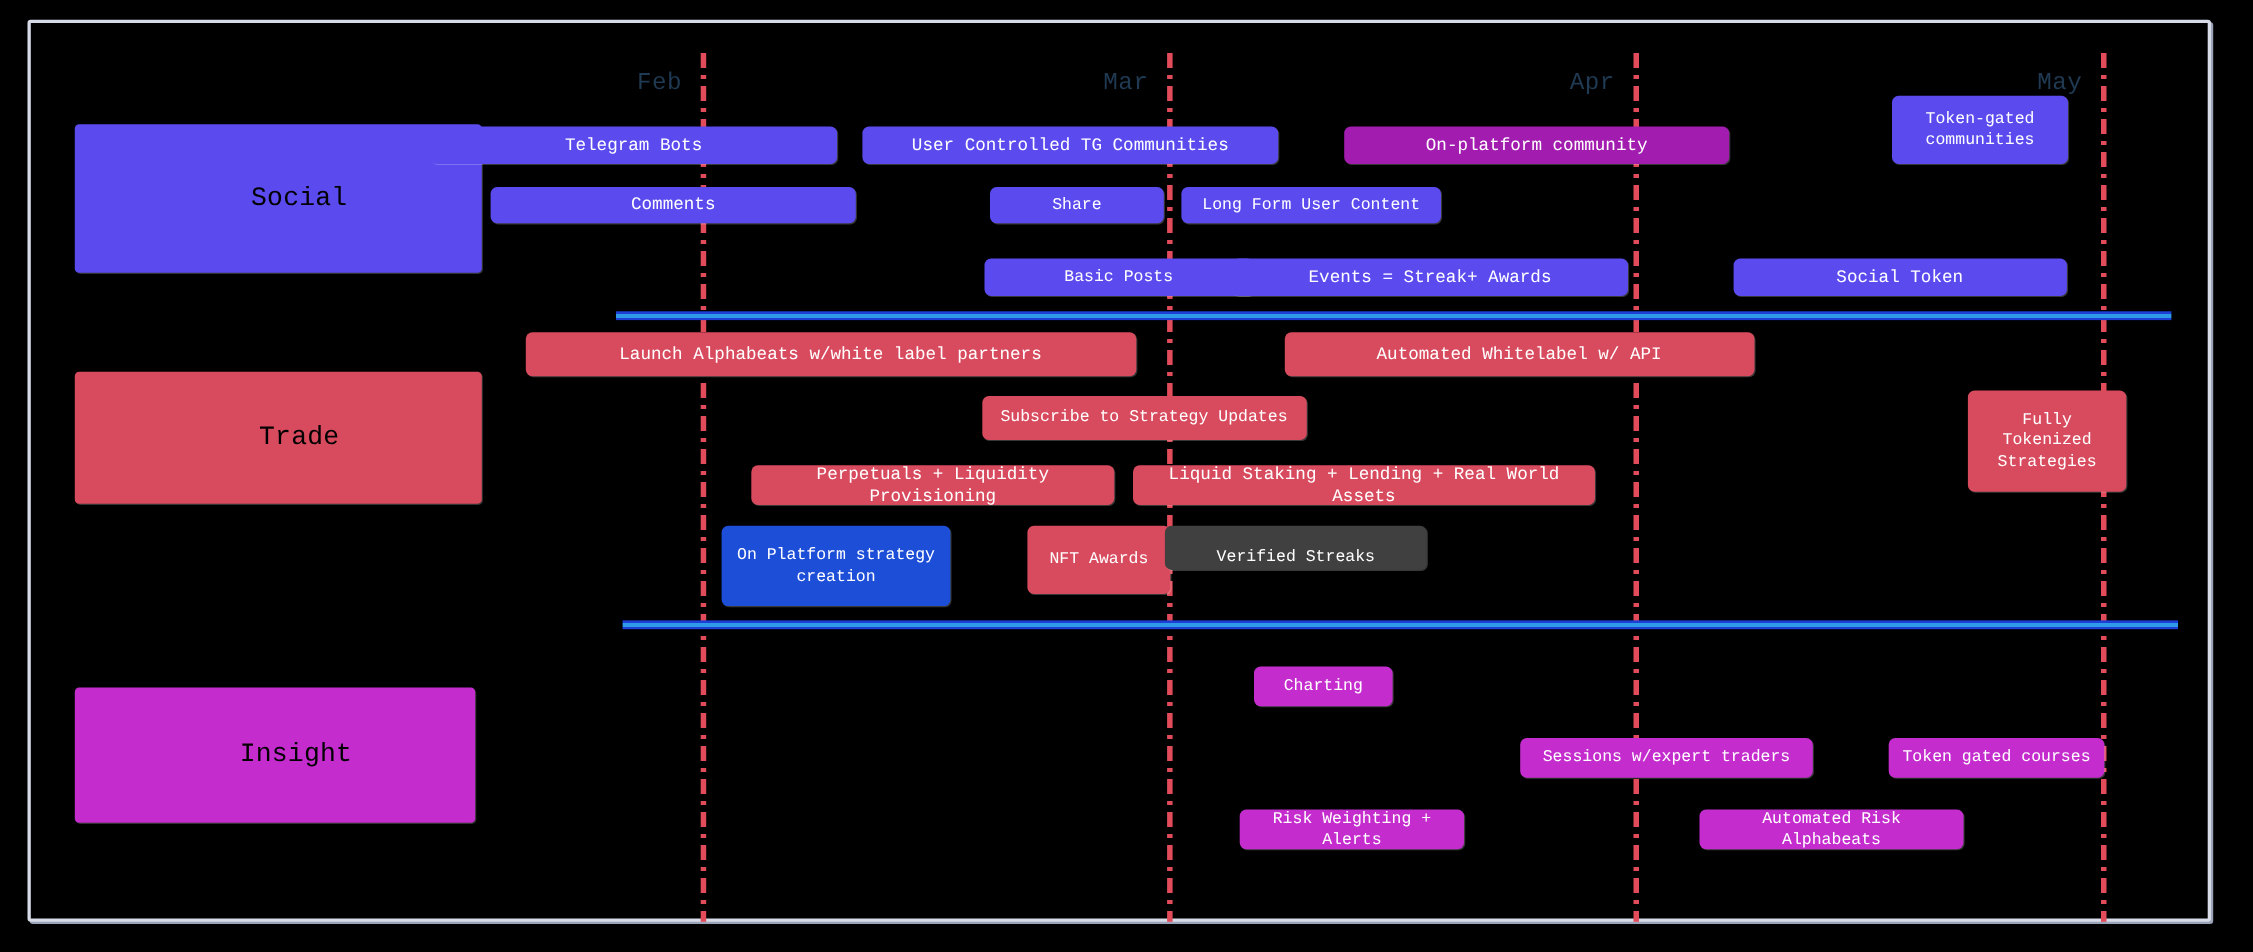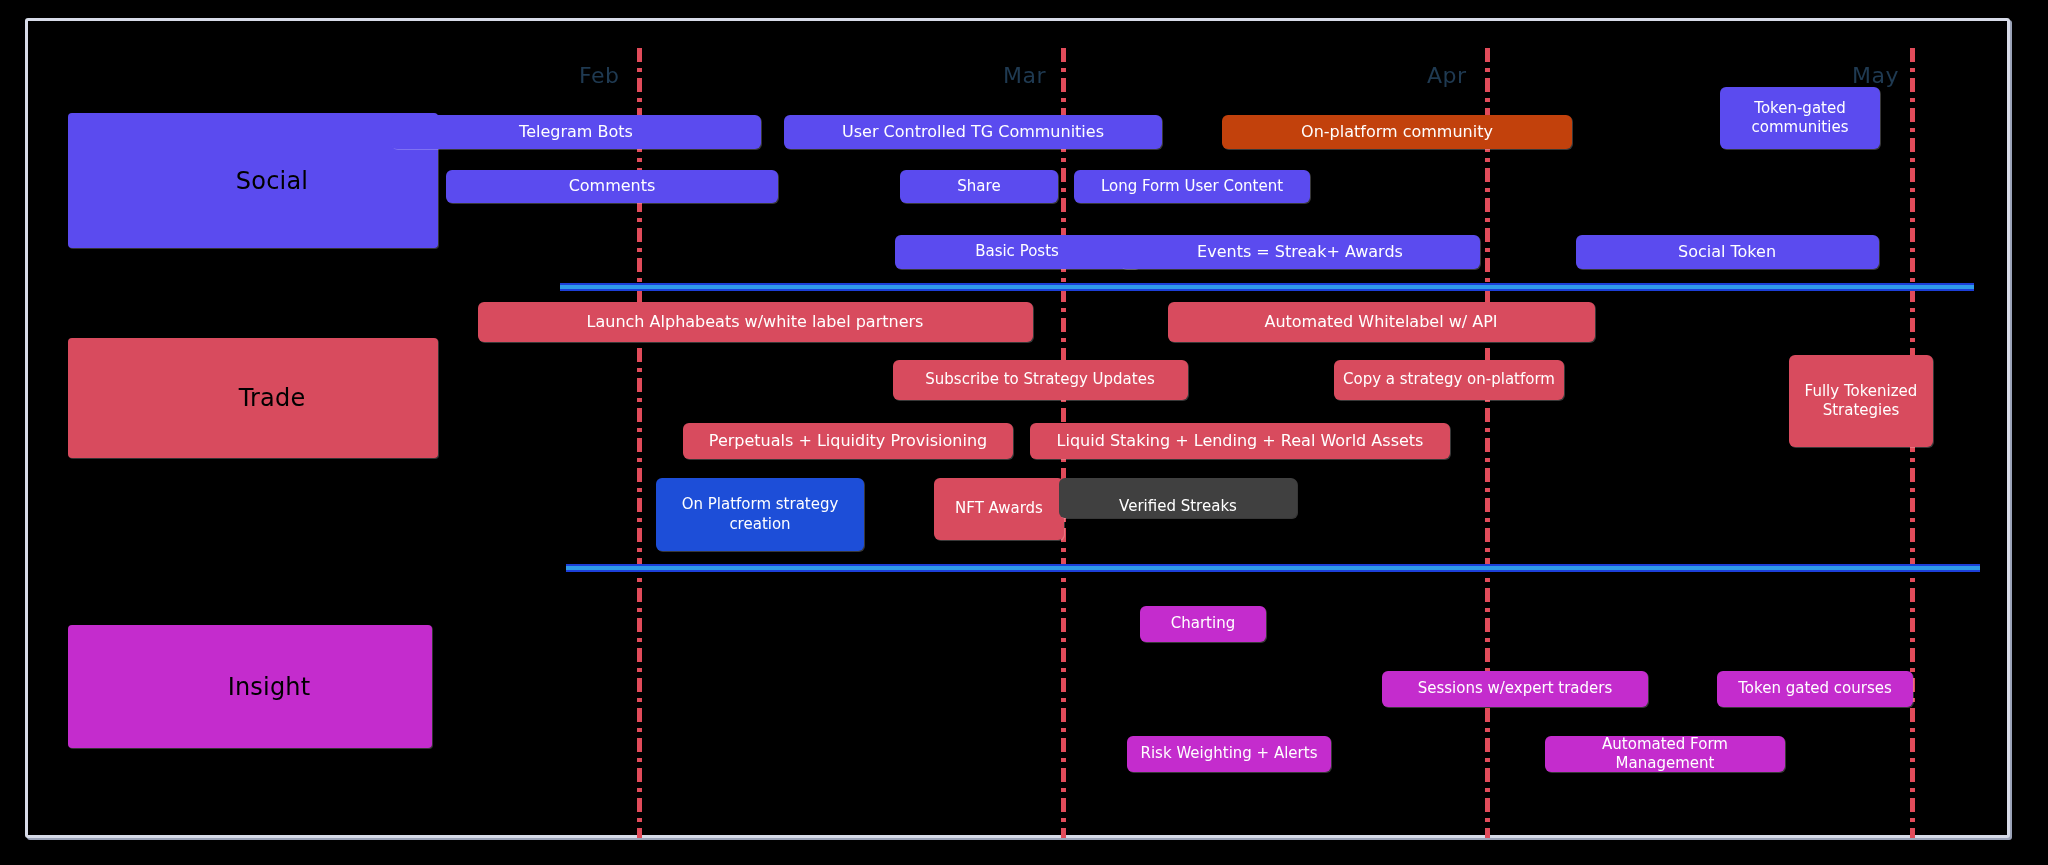--- a/index.html
+++ b/index.html
@@ -9,20 +9,21 @@
   }
   body {
     font-family: "DejaVu Sans", sans-serif;
   }
   #root {
     position: relative;
     width: 2048px;
     height: 865px;
     background: #000000;
     overflow: hidden;
+    font-family: Liberation Mono, monospace;
   }
   
   #frame {
     position: absolute;
     left: 25px;
     top: 18px;
     width: 1985px;
     height: 820px;
     border: 3px solid #d7dbe8;
     border-radius: 3px;
@@ -123,21 +124,21 @@
       <div class="month-label" style="left: 1852px; top: 63px; color: rgb(31, 58, 82);">May</div>
       <div class="lane-block" style="left: 68px; top: 113px; width: 370px; height: 135px; background: rgb(91, 75, 239);">
         <span>Social</span>
       </div>
       <div class="bar wide-text" style="left: 391px; top: 115px; width: 370px; height: 34px; background: rgb(91, 75, 239);">
         <span>Telegram Bots</span>
       </div>
       <div class="bar wide-text" style="left: 784px; top: 115px; width: 378px; height: 34px; background: rgb(91, 75, 239);">
         <span>User Controlled TG Communities</span>
       </div>
-      <div class="bar wide-text" style="left: 1222px; top: 115px; width: 350px; height: 34px; background: #c2410c;">
+      <div class="bar wide-text" style="left: 1222px; top: 115px; width: 350px; height: 34px; background: #a21caf;">
         <span>On-platform community</span>
       </div>
       <div class="bar" style="left: 1720px; top: 87px; width: 160px; height: 62px; background: rgb(91, 75, 239);">
         <span>Token-gated communities</span>
       </div>
       <div class="bar wide-text" style="left: 446px; top: 170px; width: 332px; height: 33px; background: rgb(91, 75, 239);">
         <span>Comments</span>
       </div>
       <div class="bar" style="left: 900px; top: 170px; width: 158px; height: 33px; background: rgb(91, 75, 239);">
         <span>Share</span>
@@ -159,23 +160,20 @@
       </div>
       <div class="bar wide-text" style="left: 477.5px; top: 302px; width: 555px; height: 40px; background: rgb(216, 75, 94);">
         <span>Launch Alphabeats w/white label partners</span>
       </div>
       <div class="bar wide-text" style="left: 1167.5px; top: 302px; width: 427px; height: 40px; background: rgb(216, 75, 94);">
         <span>Automated Whitelabel w/ API</span>
       </div>
       <div class="bar" style="left: 892.5px; top: 360px; width: 295px; height: 40px; background: rgb(216, 75, 94);">
         <span>Subscribe to Strategy Updates</span>
       </div>
-      <div class="bar" style="left: 1334px; top: 360px; width: 230px; height: 40px; background: rgb(216, 75, 94);">
-        <span>Copy a strategy on-platform</span>
-      </div>
       <div class="bar" style="left: 1789px; top: 355px; width: 144px; height: 92px; background: rgb(216, 75, 94);">
         <span>Fully Tokenized Strategies</span>
       </div>
       <div class="bar wide-text" style="left: 683px; top: 423px; width: 330px; height: 36px; background: rgb(216, 75, 94);">
         <span>Perpetuals + Liquidity Provisioning</span>
       </div>
       <div class="bar wide-text" style="left: 1030px; top: 423px; width: 420px; height: 36px; background: rgb(216, 75, 94);">
         <span>Liquid Staking + Lending + Real World Assets</span>
       </div>
       <div class="bar" style="left: 656px; top: 478px; width: 208px; height: 73px; background: #1d4ed8;">
@@ -196,18 +194,18 @@
       <div class="bar" style="left: 1382px; top: 671px; width: 266px; height: 36px; background: rgb(196, 44, 205);">
         <span>Sessions w/expert traders</span>
       </div>
       <div class="bar" style="left: 1717px; top: 671px; width: 196px; height: 36px; background: rgb(196, 44, 205);">
         <span>Token gated courses</span>
       </div>
       <div class="bar" style="left: 1127px; top: 736px; width: 204px; height: 36px; background: rgb(196, 44, 205);">
         <span>Risk Weighting + Alerts</span>
       </div>
       <div class="bar" style="left: 1545px; top: 736px; width: 240px; height: 36px; background: rgb(196, 44, 205);">
-        <span>Automated Form Management</span>
+        <span>Automated Risk Alphabeats</span>
       </div>
       <div class="divider" style="left: 560px; top: 283px; width: 1414px; background: linear-gradient(rgb(28, 63, 216) 0px, rgb(28, 63, 216) 2px, rgb(47, 154, 232) 2px, rgb(47, 154, 232) 6px, rgb(28, 63, 216) 6px, rgb(28, 63, 216) 8px);"></div>
       <div class="divider" style="left: 566px; top: 564px; width: 1414px; background: linear-gradient(rgb(28, 63, 216) 0px, rgb(28, 63, 216) 2px, rgb(47, 154, 232) 2px, rgb(47, 154, 232) 6px, rgb(28, 63, 216) 6px, rgb(28, 63, 216) 8px);"></div>
     </div>
 </div>
 
 </body></html>

